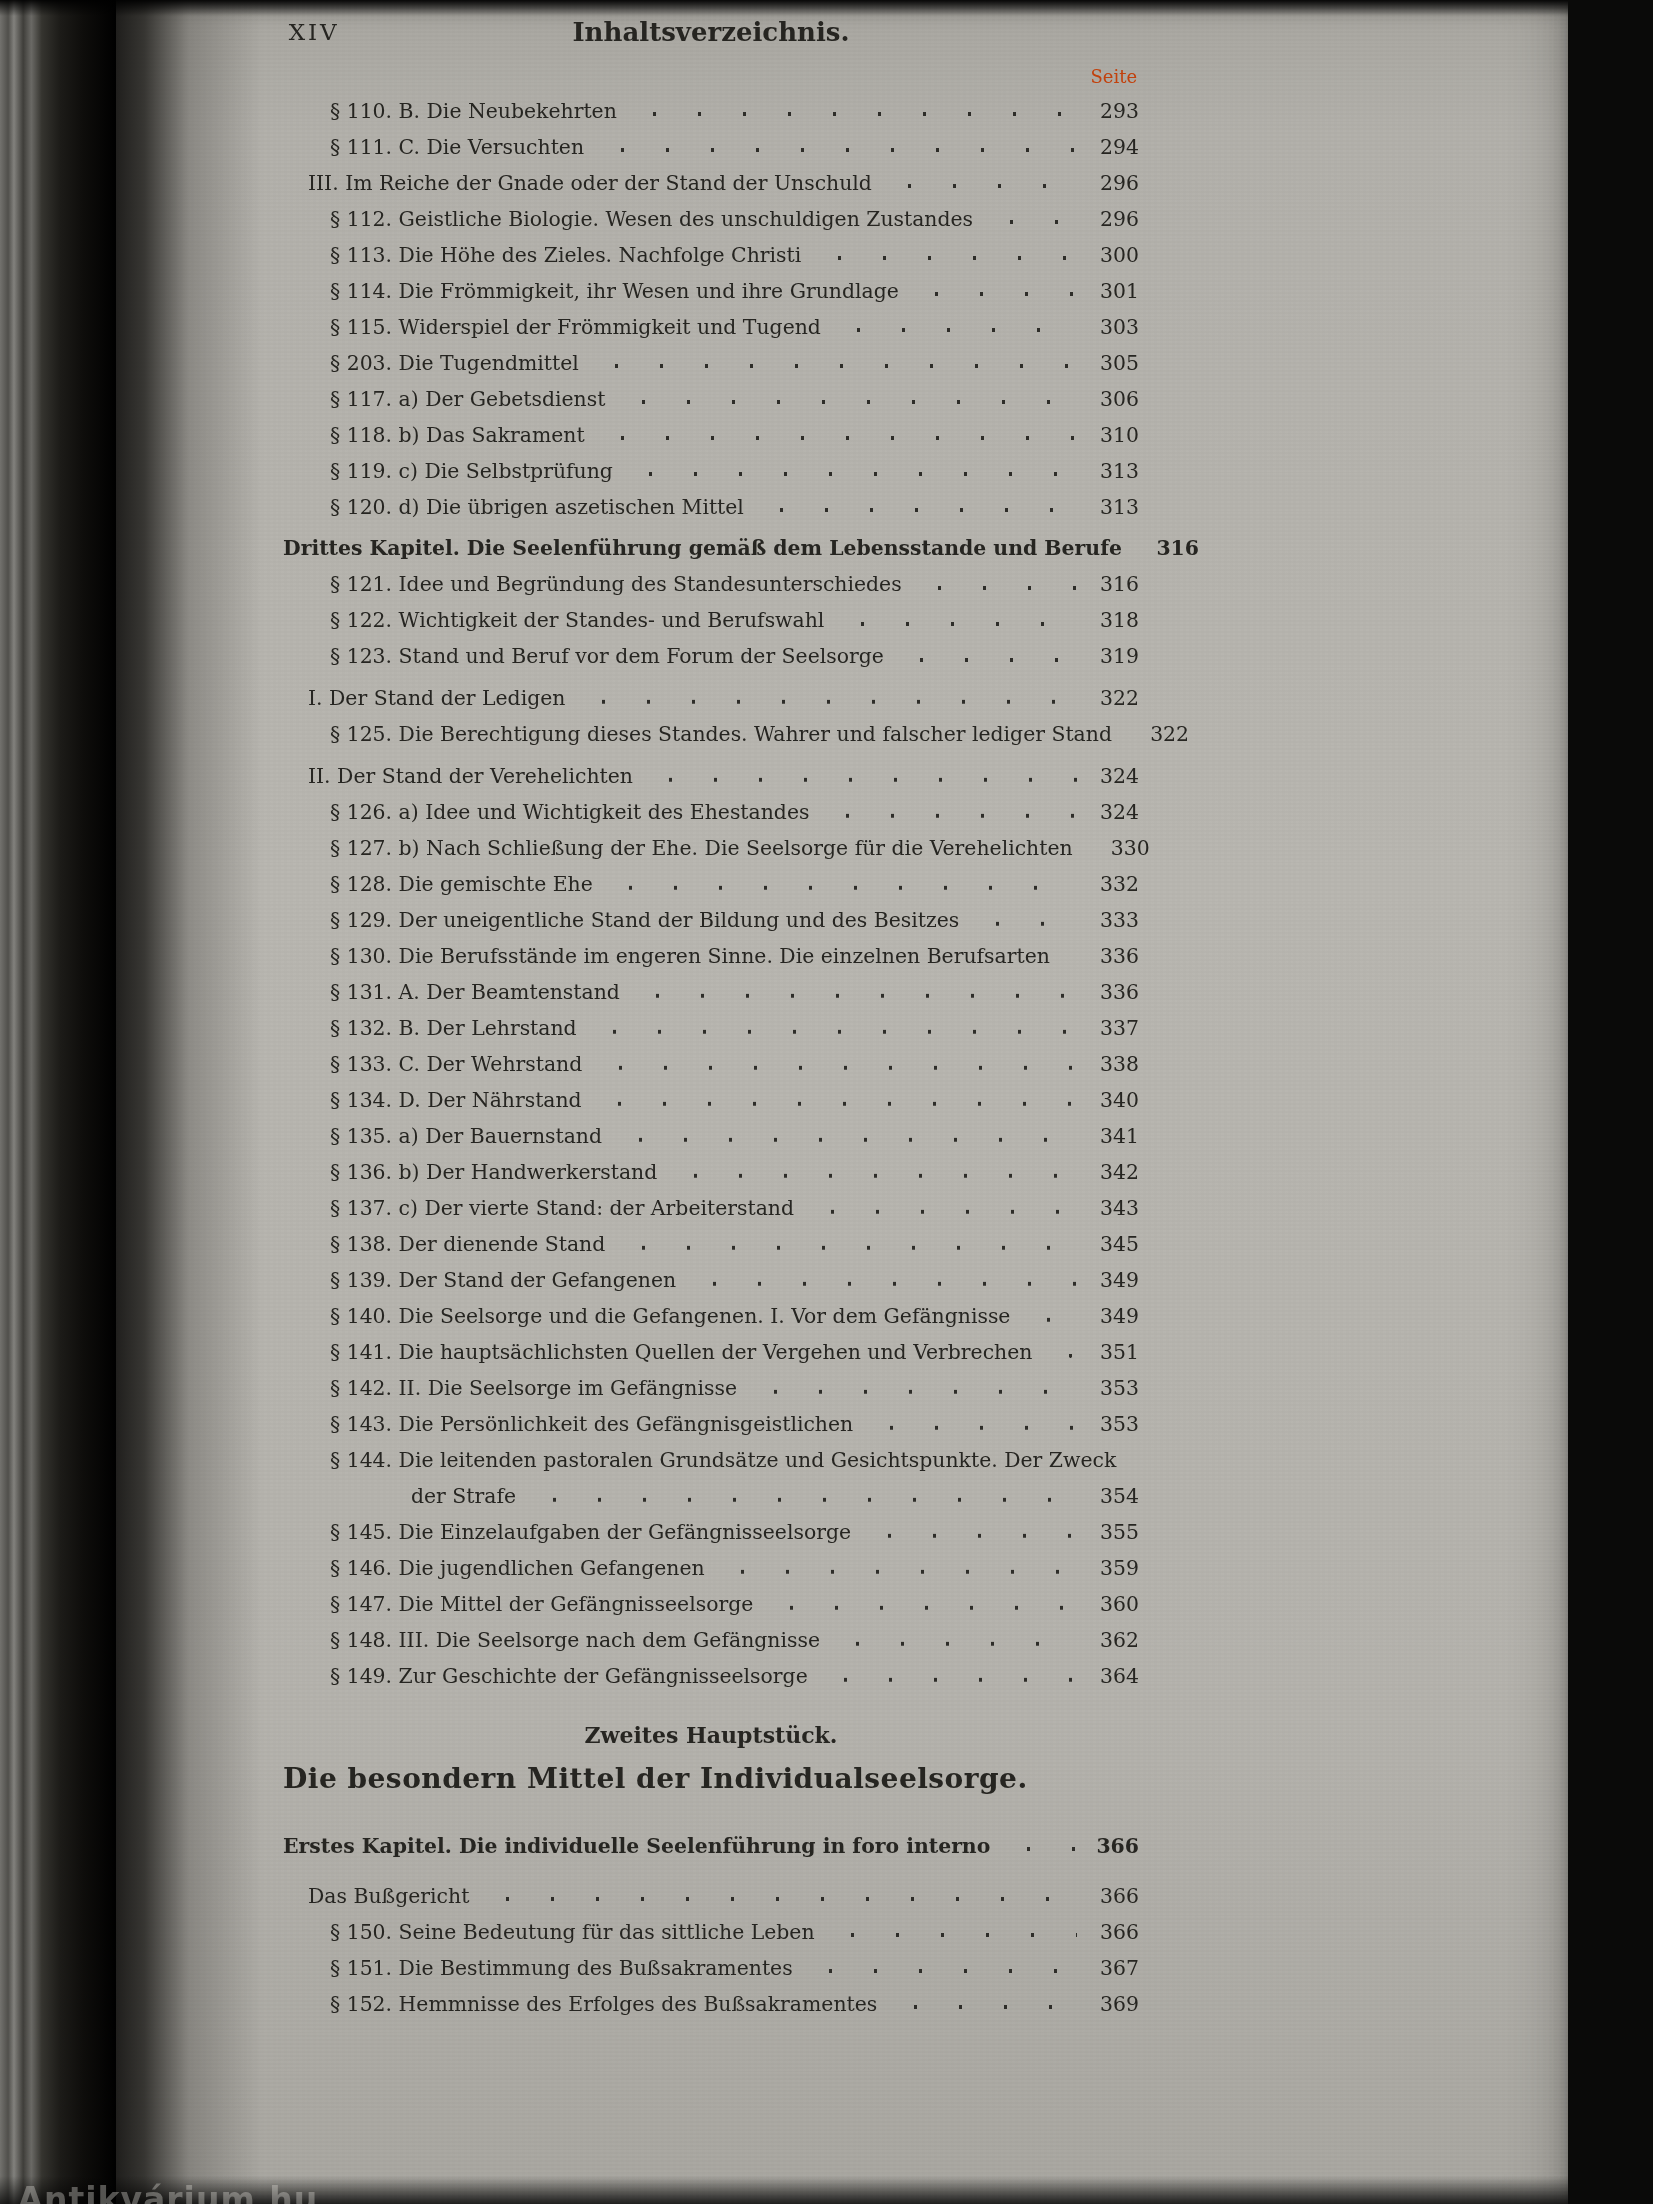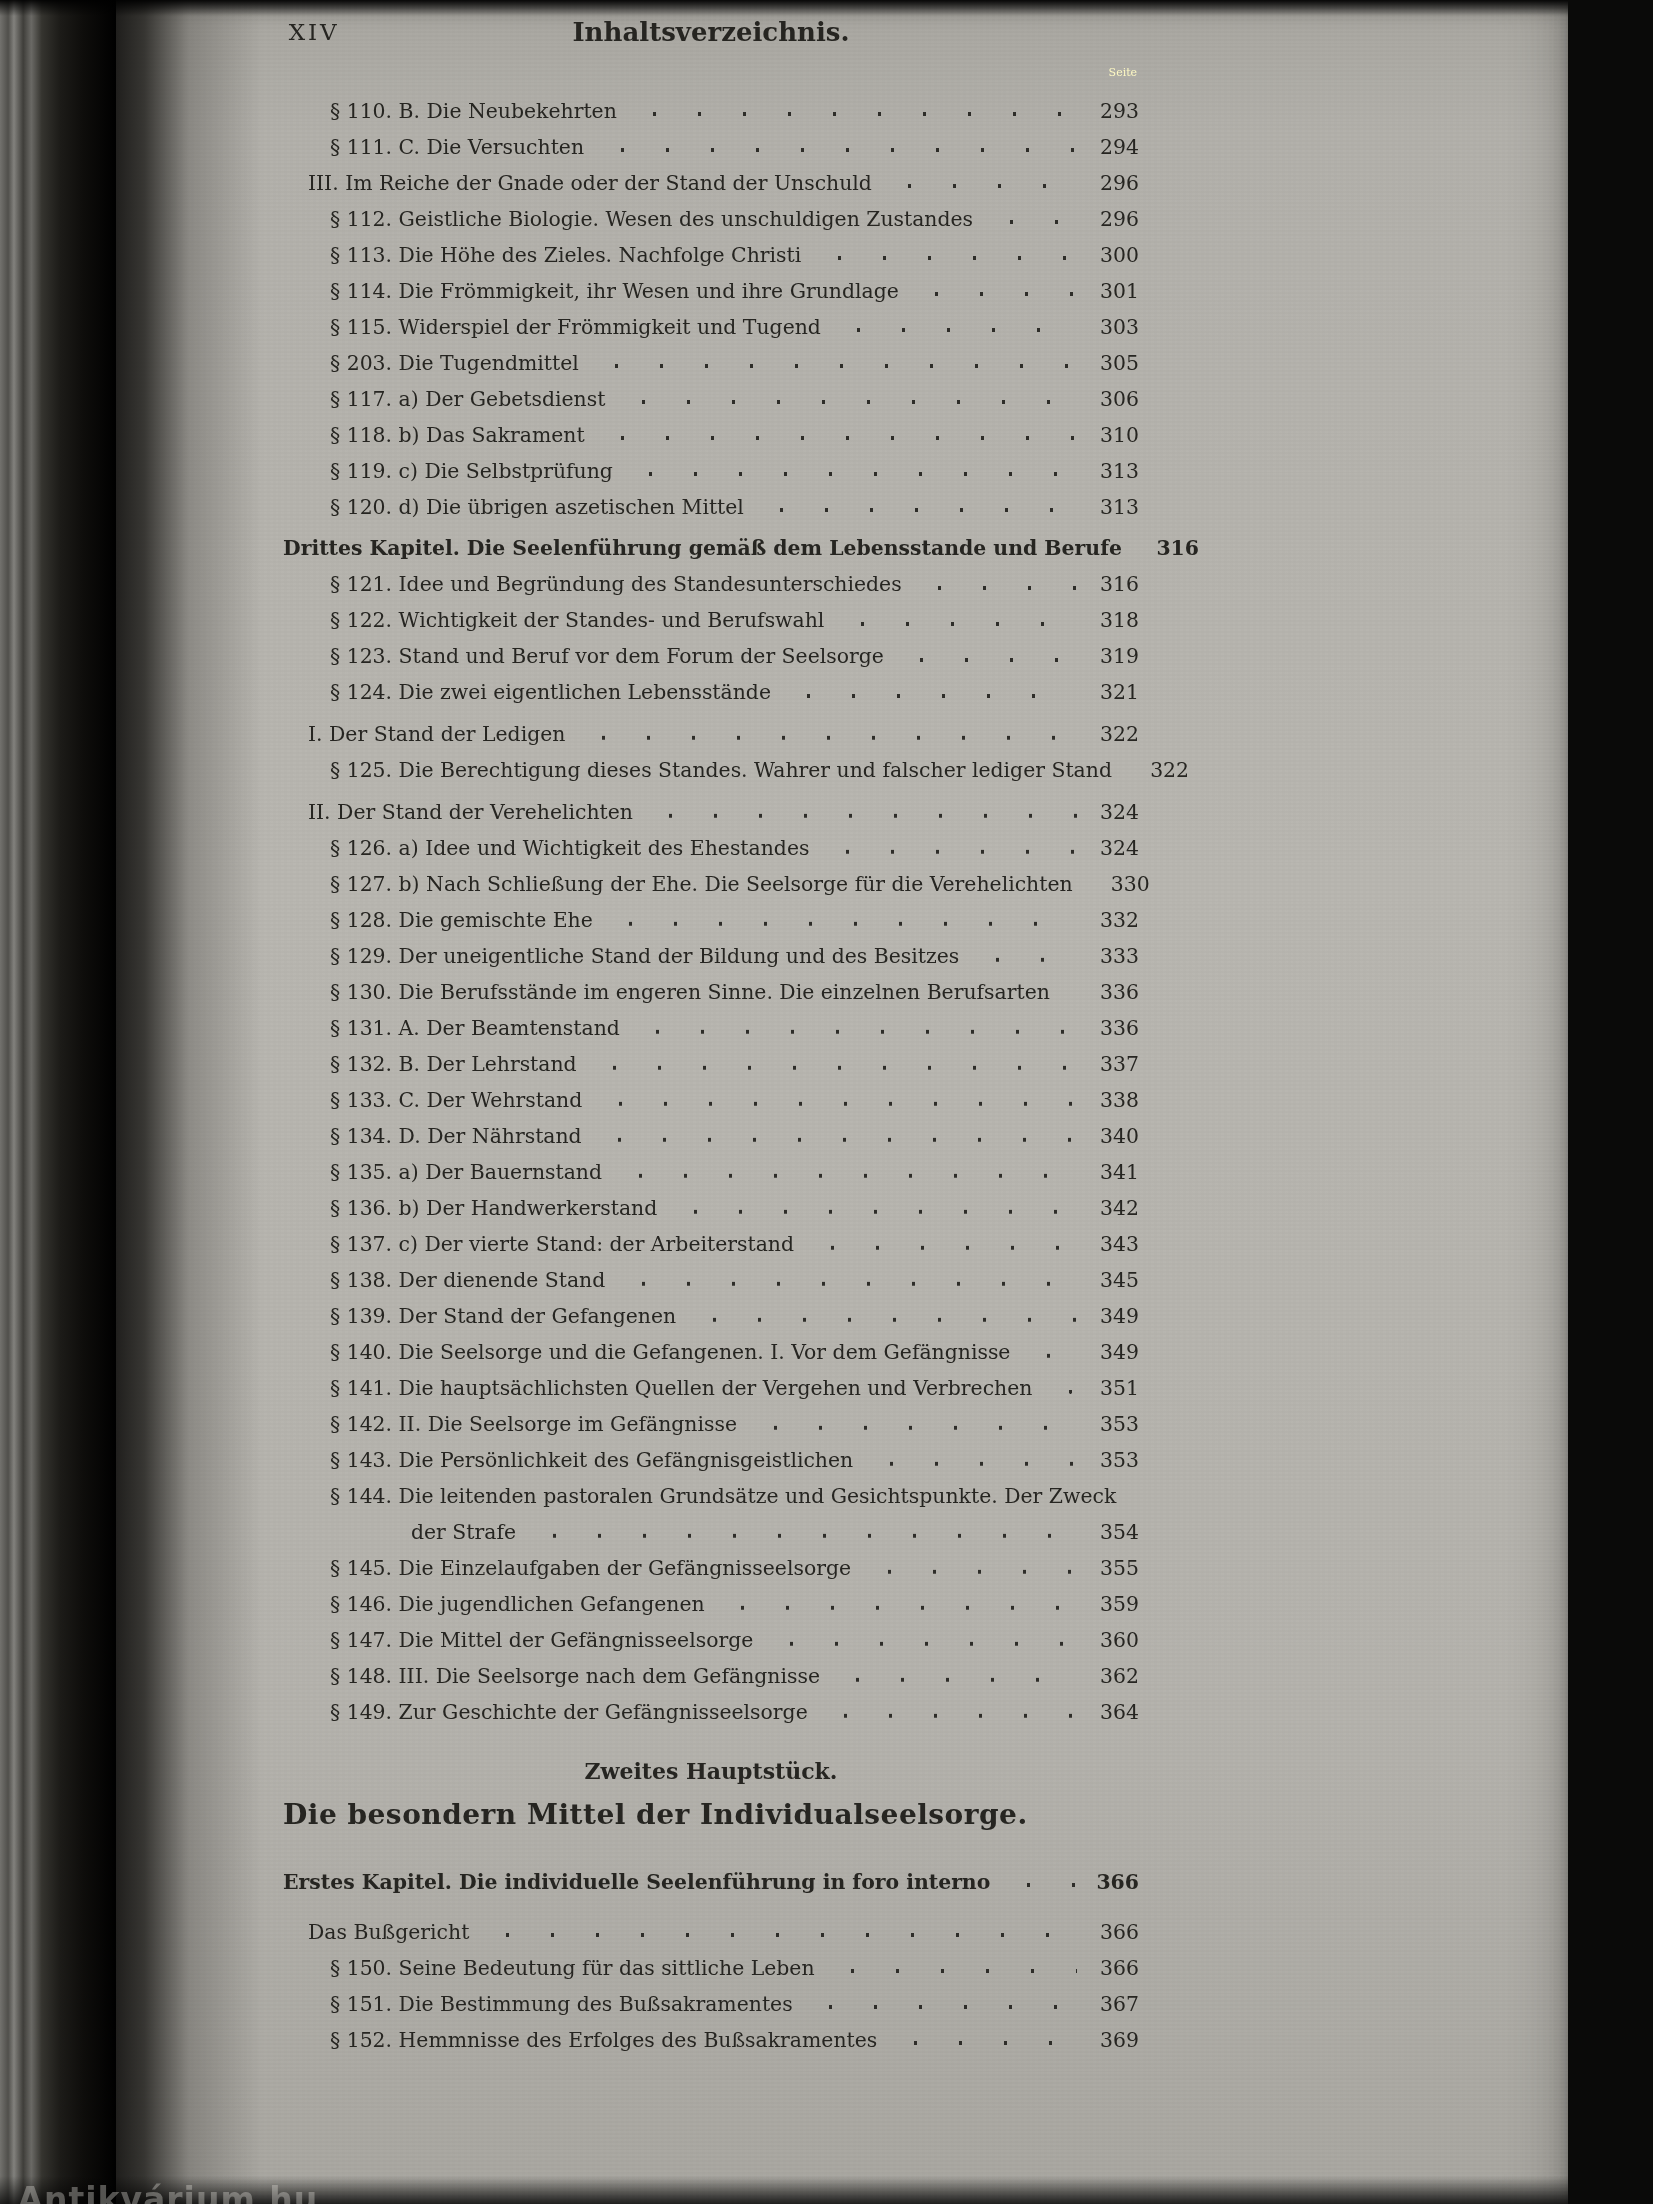--- a/index.html
+++ b/index.html
@@ -40,21 +40,21 @@
 
   .content {
     position:absolute; left:283px; top:15.5px; width:856px;
     color:#26251ف;
     color:#262521;
   }
   .head { position:relative; height:50px; }
   .folio { position:absolute; left:5.8px; top:3.9px; font-size:23px; letter-spacing:2.9px; }
   .running { position:absolute; left:0; right:0; top:1.9px; text-align:center;
     font-size:26px; font-weight:bold; }
-  .seite-line { text-align:right; font-size:11px; height:27px; padding-right:1.9px; color:#fef9c3; }
+  .seite-line { text-align:right; font-size:18px; height:27px; padding-right:1.9px; color:#c2410c; }
 
   #toc { font-size:20.4px; }
   .row { display:flex; align-items:baseline; height:36px; line-height:36px; white-space:nowrap; }
   .row .label { flex:0 0 auto; }
   .row.section { padding-left:47px; }
   .row.roman   { padding-left:25px; }
   .row.chapter { padding-left:0; font-weight:bold; }
   .row.cont    { padding-left:128px; }
   .row.center1 { justify-content:center; font-weight:bold; font-size:22px; }
   .row.center2 { justify-content:flex-start; font-weight:bold; font-size:28px; letter-spacing:0.5px; }
@@ -164,25 +164,20 @@
         <div class="row section">
           <span class="label">§ 122. Wichtigkeit der Standes- und Berufswahl</span>
           <span class="dots"></span>
           <span class="pg">318</span>
         </div>
         <div class="row section">
           <span class="label">§ 123. Stand und Beruf vor dem Forum der Seelsorge</span>
           <span class="dots"></span>
           <span class="pg">319</span>
         </div>
-        <div class="row section">
-          <span class="label">§ 124. Die zwei eigentlichen Lebensstände</span>
-          <span class="dots"></span>
-          <span class="pg">321</span>
-        </div>
         <div class="row roman" style="margin-top: 5.8px;">
           <span class="label">I. Der Stand der Ledigen</span>
           <span class="dots"></span>
           <span class="pg">322</span>
         </div>
         <div class="row section">
           <span class="label">§ 125. Die Berechtigung dieses Standes.  Wahrer und falscher lediger Stand</span>
           <span class="dots"></span>
           <span class="pg">322</span>
         </div>

